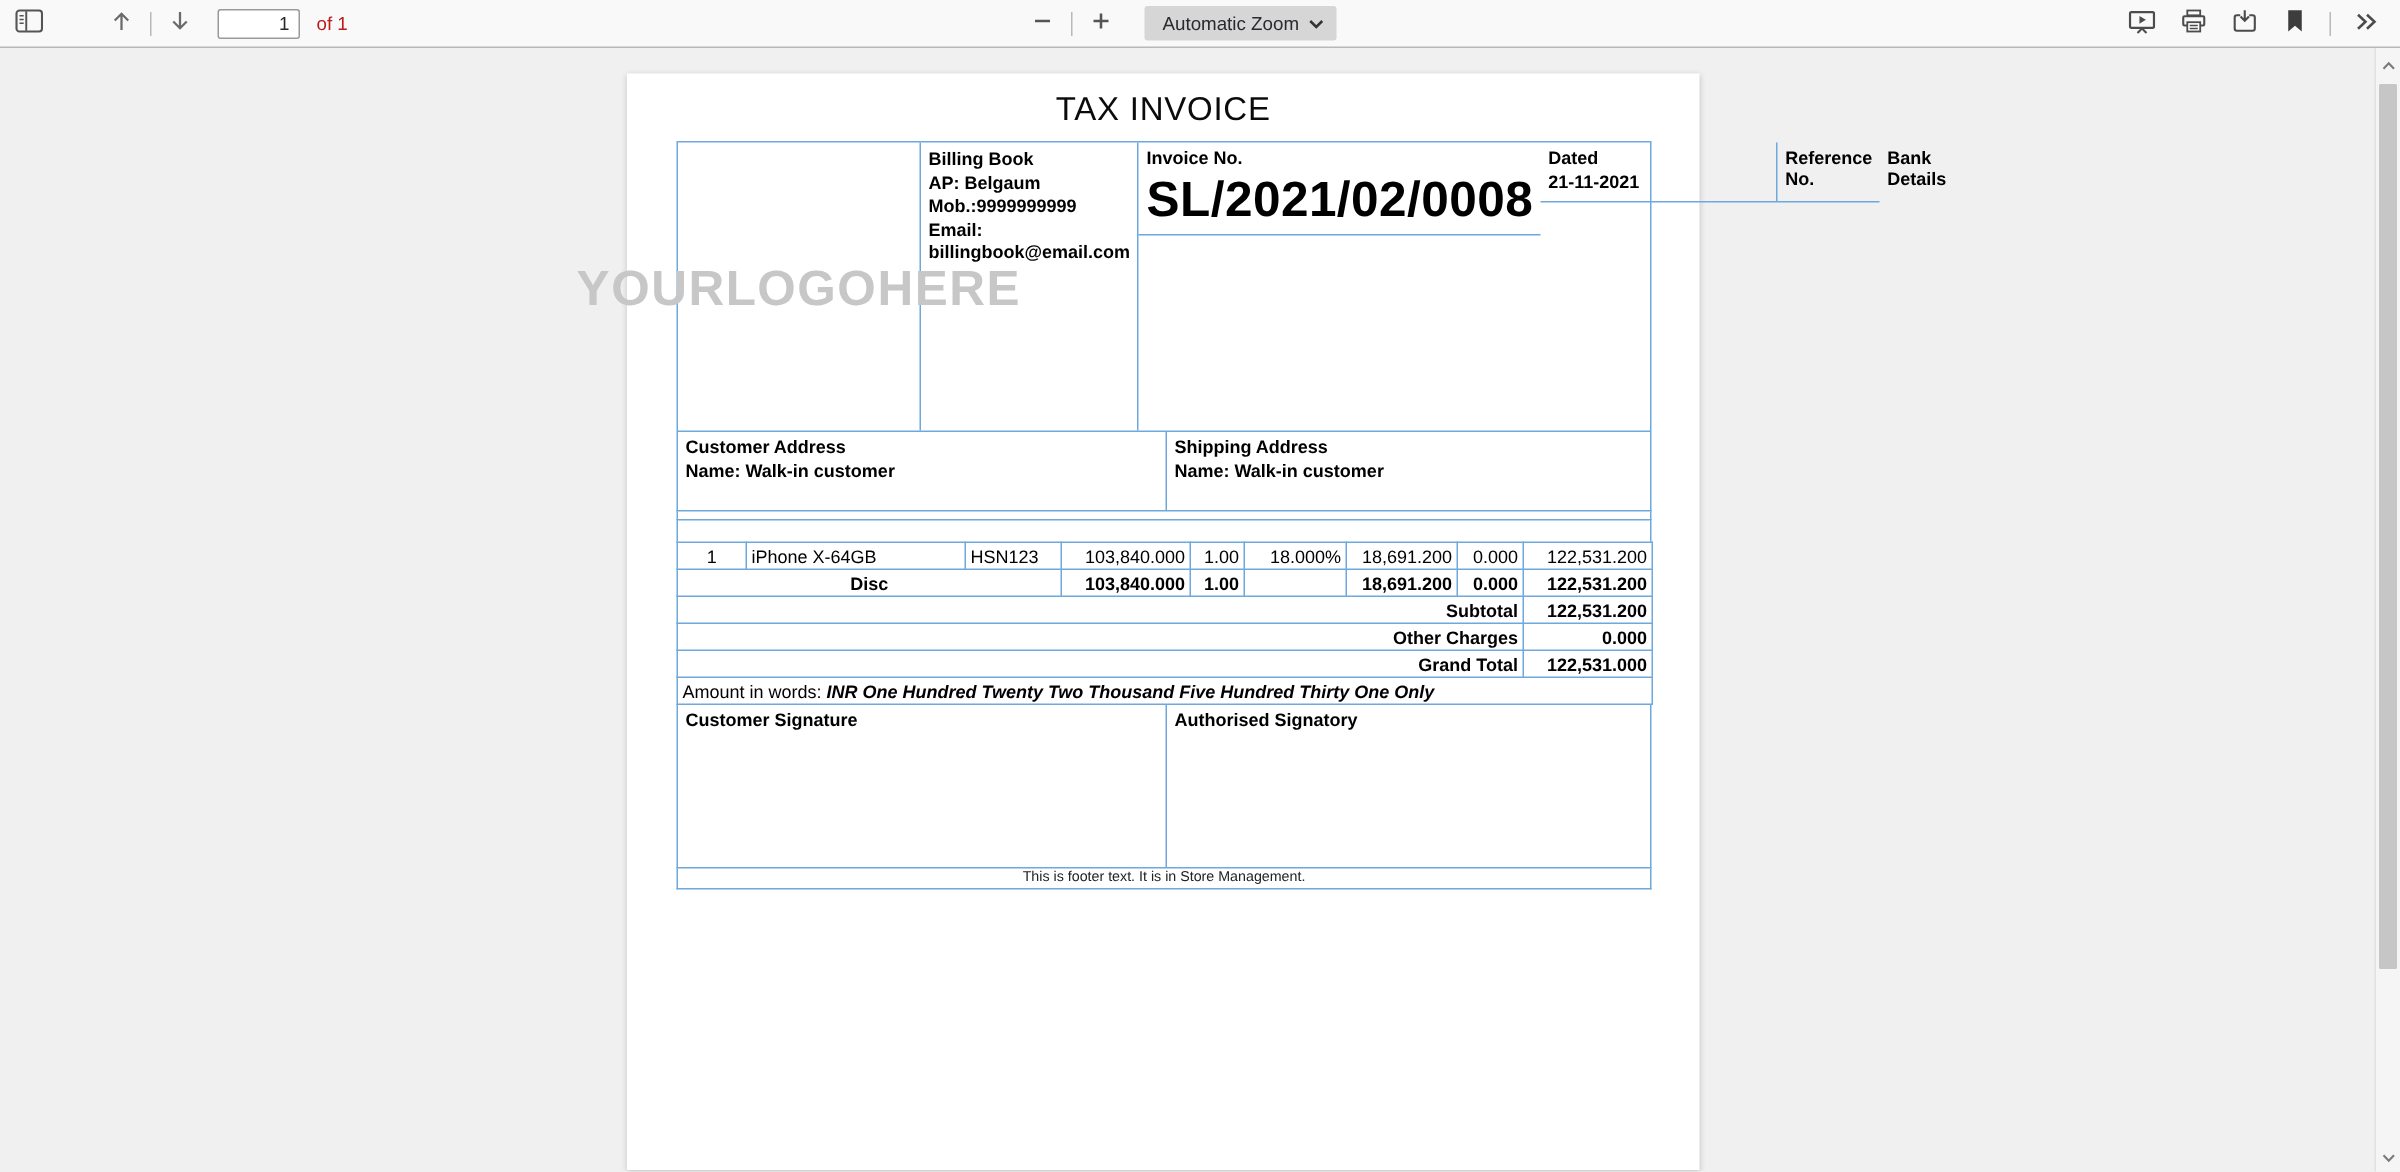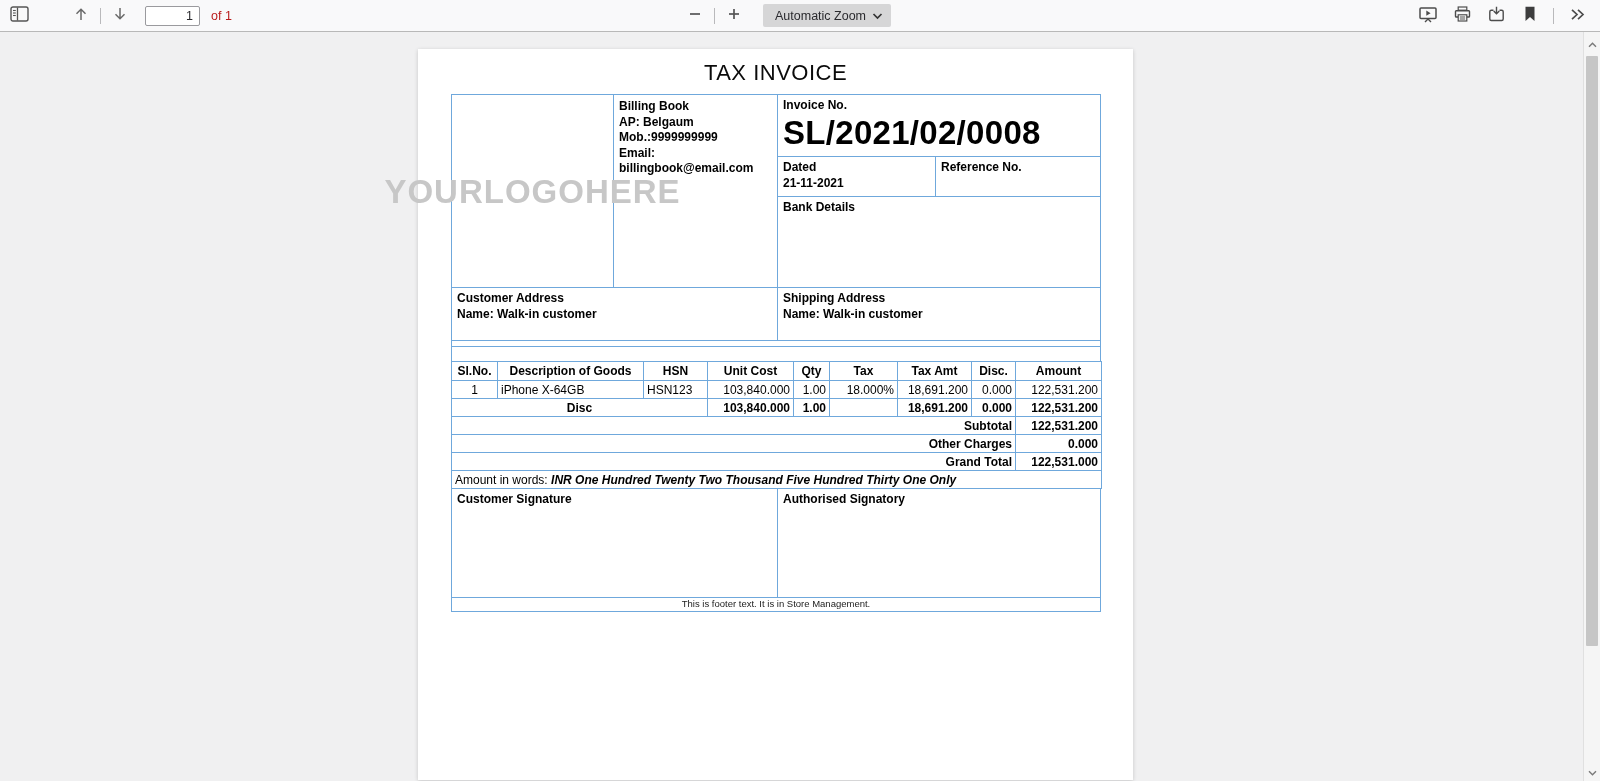--- a/index.html
+++ b/index.html
@@ -64,21 +64,21 @@
   .sec-head { display: flex; height: 194px; border: 1px solid #6fa8dc; }
   .cell-logo {
     width: 162px; border-right: 1px solid #6fa8dc;
     display: flex; flex-direction: row; align-items: center; justify-content: center;
   }
   .logo-line {
     font-weight: bold; font-size: 33px; line-height: 39px;
     color: #c7c7c7; letter-spacing: 1px;
   }
   .cell-seller { width: 164px; border-right: 1px solid #6fa8dc; padding: 4px 5px; line-height: 15.5px; }
-  .cell-invmeta { flex: 1; display: flex; flex-direction: column; }
+  .cell-invmeta { flex: 1; display: flex; }
   .inv-no-block { height: 62px; border-bottom: 1px solid #6fa8dc; padding: 3px 5px; }
   .inv-no-value { font-size: 33px; font-weight: bold; margin-top: 2px; letter-spacing: 0.3px; }
   .dated-row { height: 40px; border-bottom: 1px solid #6fa8dc; display: flex; }
   .dated-cell { width: 158px; border-right: 1px solid #6fa8dc; padding: 3px 5px; line-height: 15.5px; }
   .ref-cell { flex: 1; padding: 3px 5px; }
   .bank-cell { flex: 1; padding: 3px 5px; }
 
   .sec-addr { display: flex; height: 53px; border: 1px solid #6fa8dc; border-top: none; }
   .addr-left { width: 326px; border-right: 1px solid #6fa8dc; padding: 3px 5px; line-height: 15.5px; }
   .addr-right { flex: 1; padding: 3px 5px; line-height: 15.5px; }
@@ -291,31 +291,20 @@
             <col style="width:146px">
             <col style="width:64px">
           <col style="width:86px">
             <col style="width:36px">
             <col style="width:68px">
           <col style="width:74px">
             <col style="width:44px">
             <col style="width:86px">
         </colgroup>
         <tbody>
-            <tr>
-          <th>Sl.No.</th>
-          <th>Description of Goods</th>
-          <th>HSN</th>
-          <th>Unit Cost</th>
-          <th>Qty</th>
-          <th>Tax</th>
-          <th>Tax Amt</th>
-          <th>Disc.</th>
-          <th>Amount</th>
-        </tr>
         <tr>
           <td class="ta-c">1</td>
           <td class="ta-l">iPhone X-64GB</td>
           <td class="ta-l">HSN123</td>
           <td class="ta-r">103,840.000</td>
           <td class="ta-r">1.00</td>
           <td class="ta-r">18.000%</td>
           <td class="ta-r">18,691.200</td>
           <td class="ta-r">0.000</td>
           <td class="ta-r">122,531.200</td>

